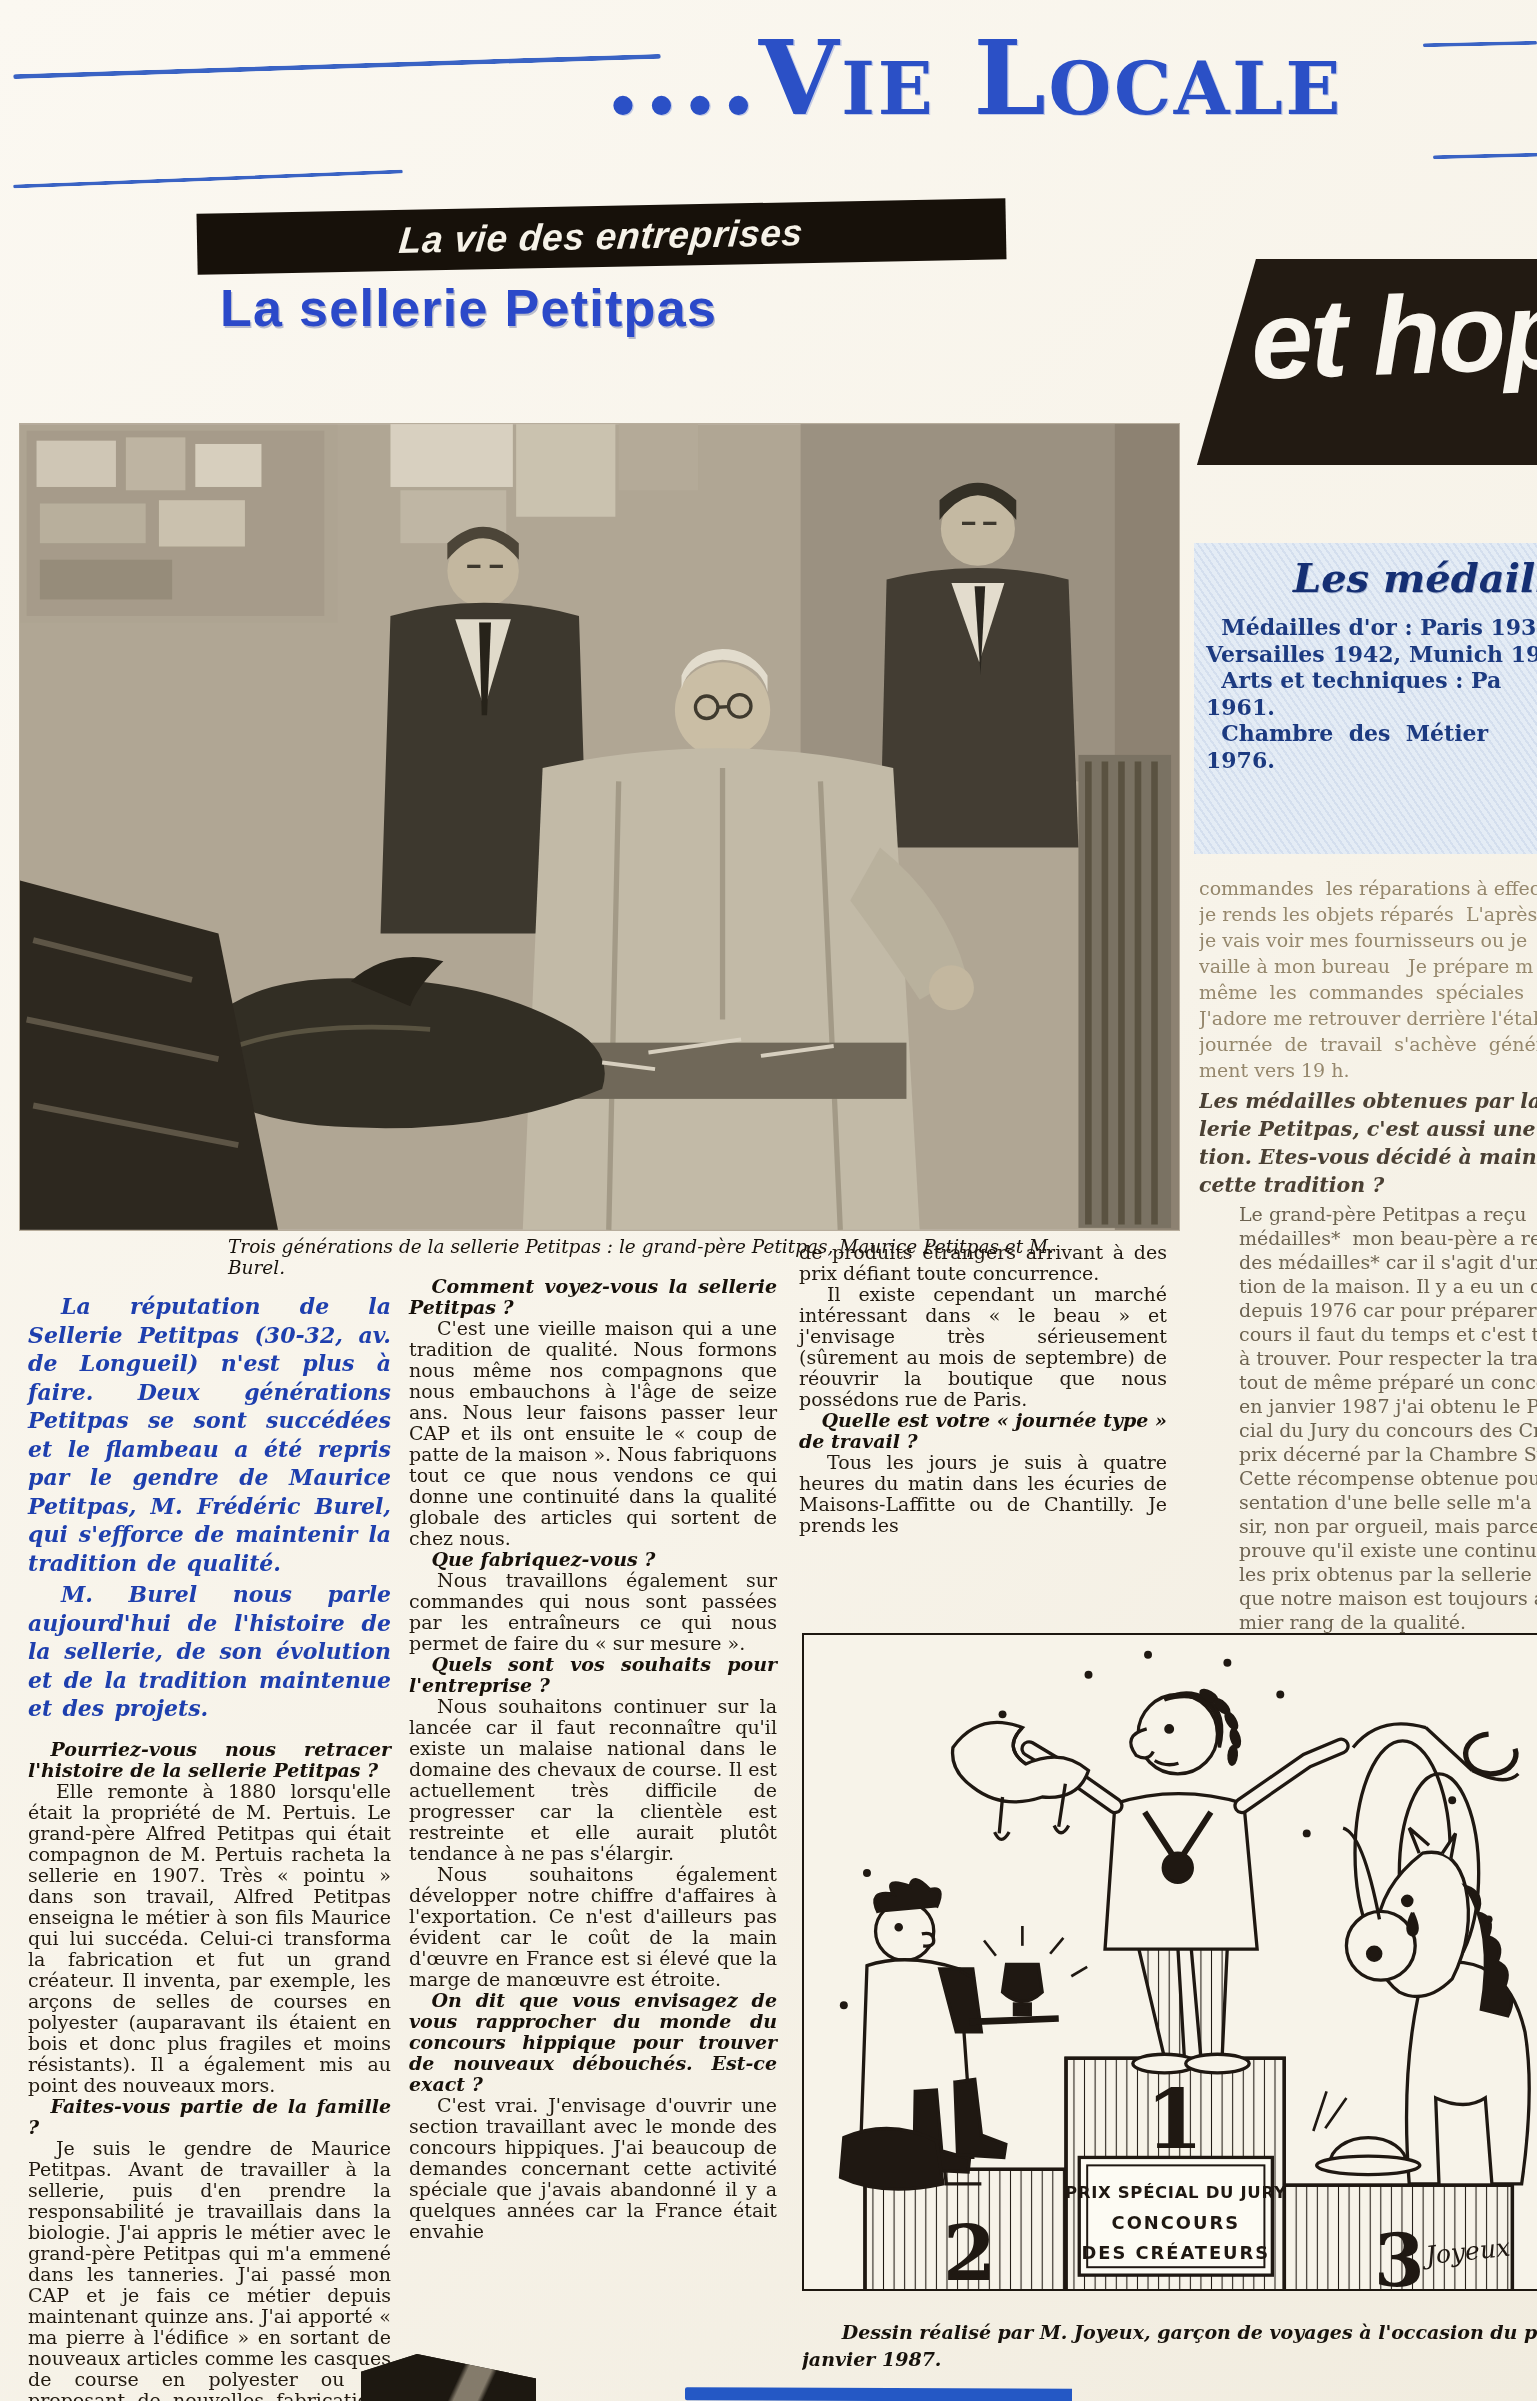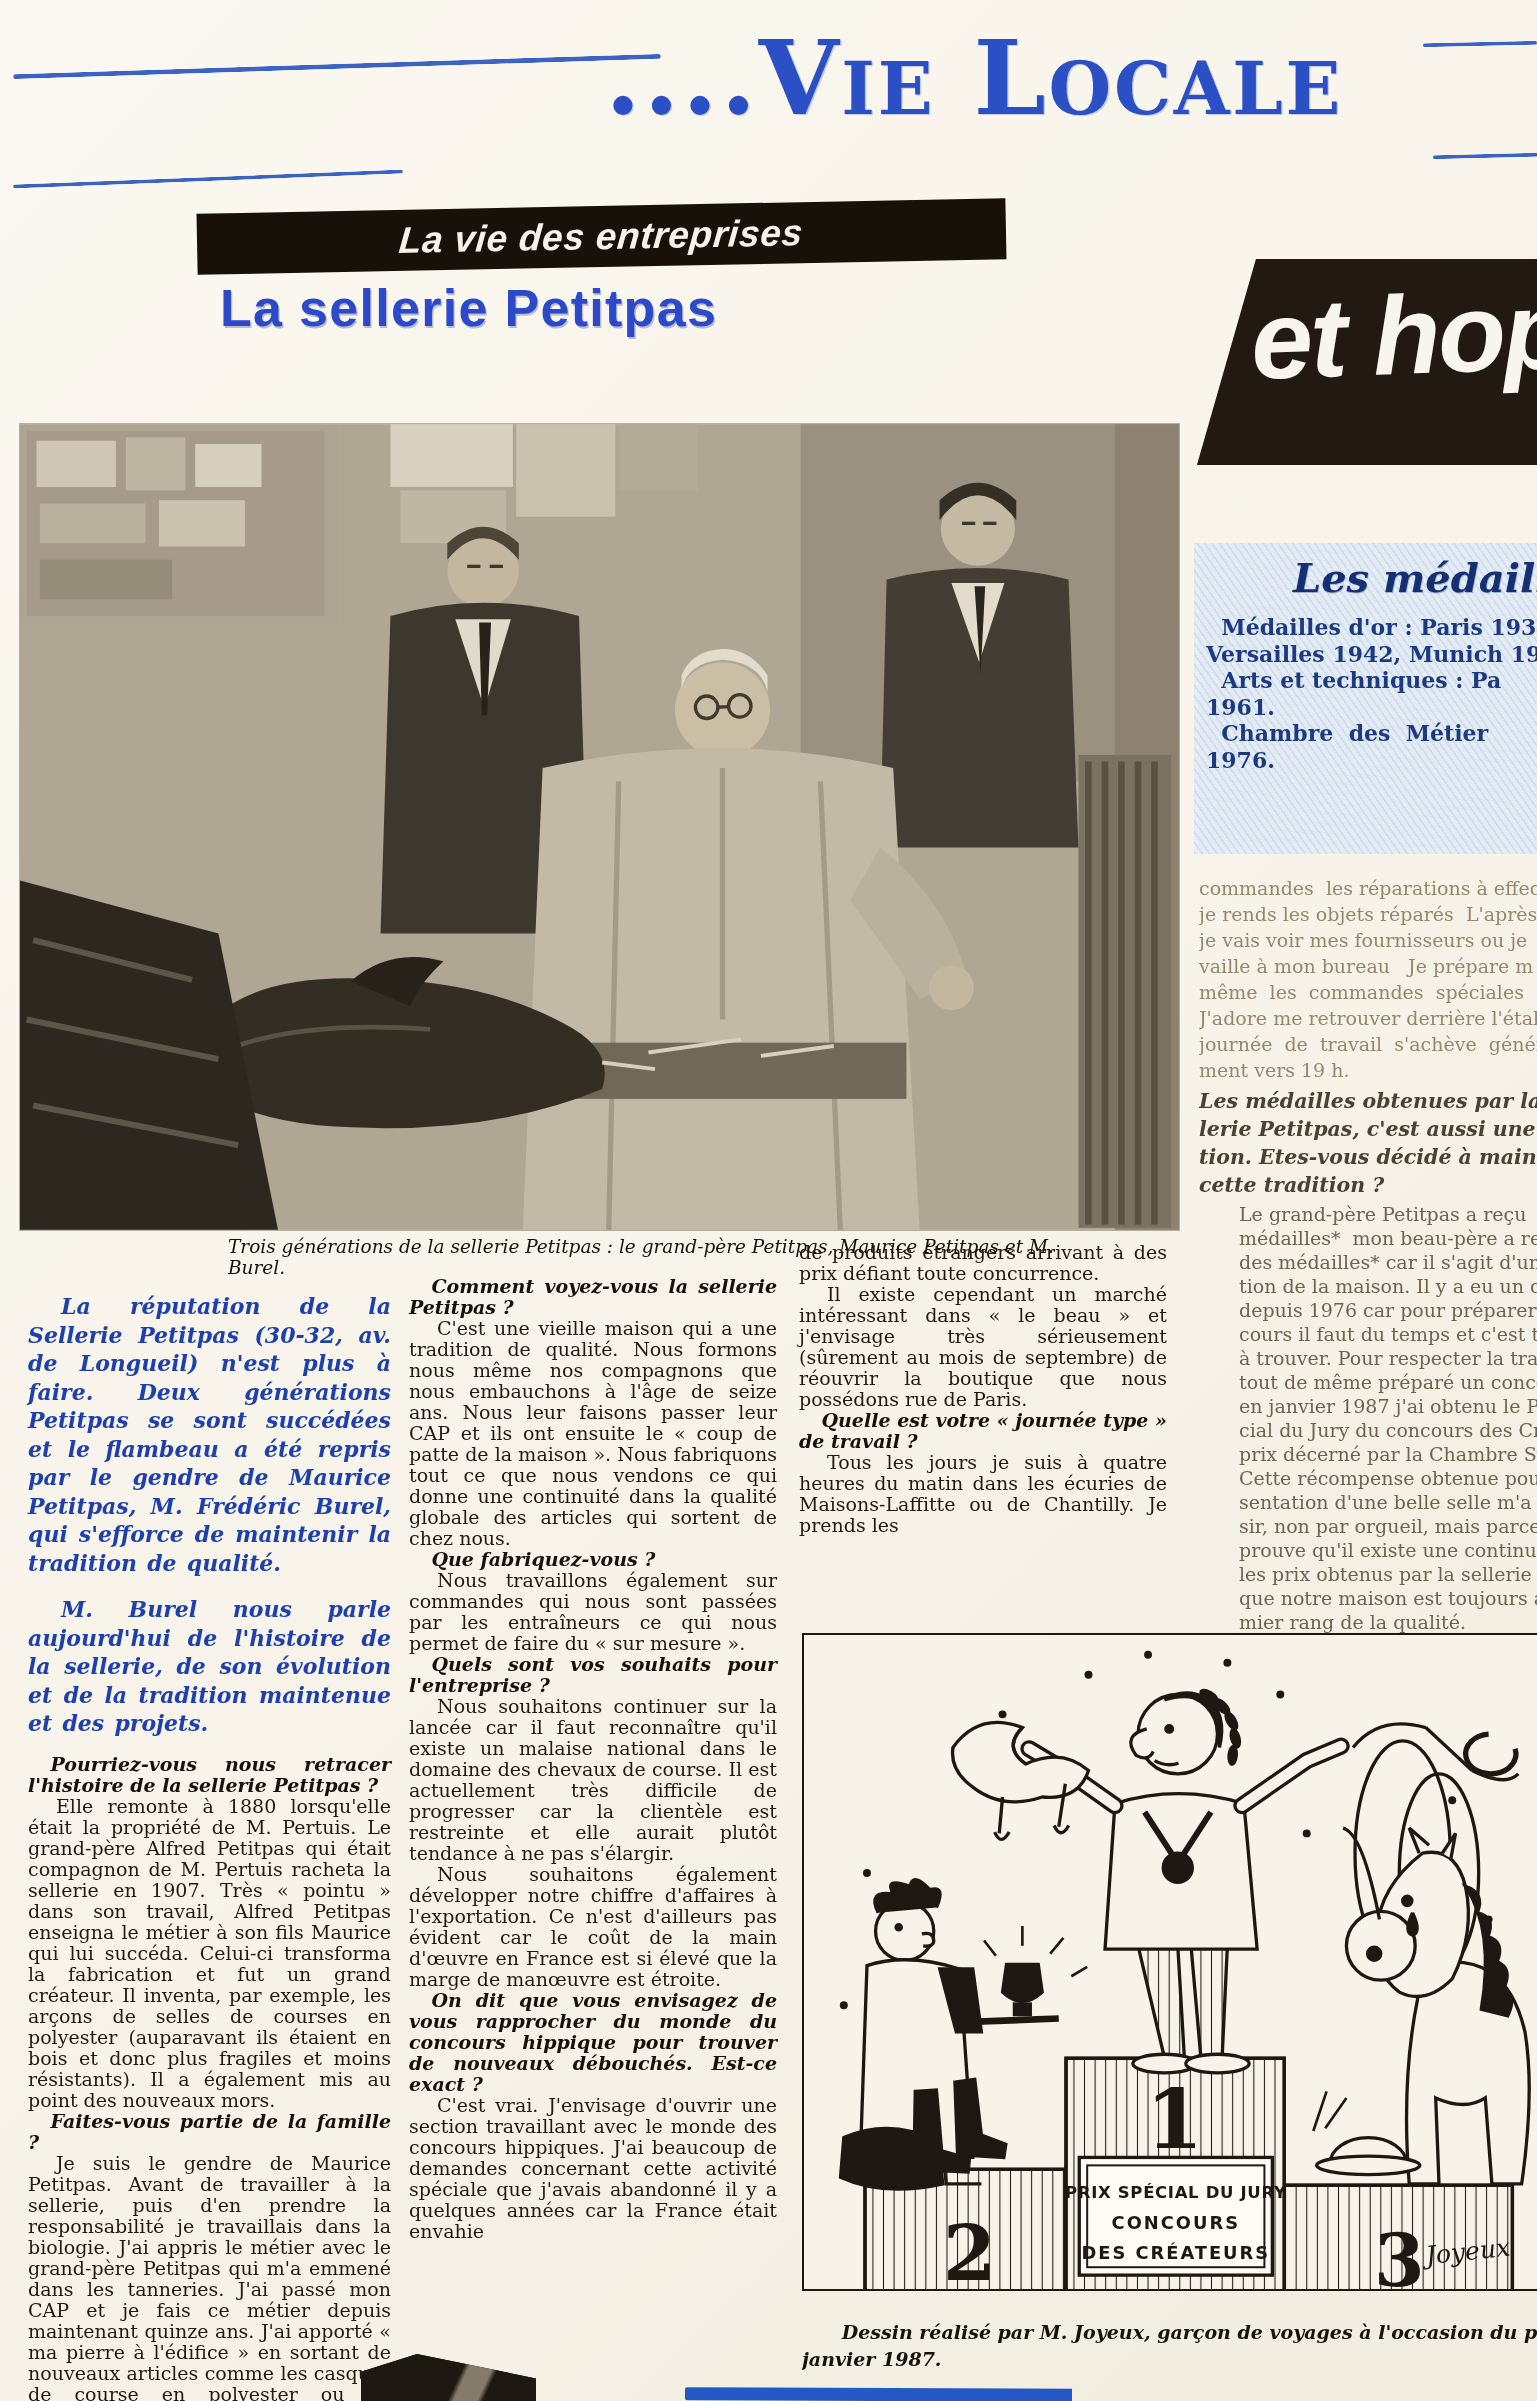--- a/index.html
+++ b/index.html
@@ -51,21 +51,21 @@
   
   .col{position:absolute;top:1292px;font-size:19px;line-height:21px;text-align:justify;color:#221a10;}
   .col p{margin:0;text-indent:28px;}
   .col p.q{font-weight:700;font-style:italic;text-indent:22.5px;color:#17110a;}
   .col p.cont{margin-top:0;}
   .col1{left:28px;width:363px;}
   .col2{left:409px;width:368px;top:1276px;}
   .col3{left:799px;width:368px;top:1242px;height:344px;}
   .intro p{font-family:"DejaVu Serif",serif;font-weight:700;font-style:italic;font-size:22px;
       line-height:28.5px;color:#1e3fae;text-indent:33px;word-spacing:2.6px;margin:0;}
-  .intro p + p{margin-top:18px;}
+  .intro p + p{margin-top:3px;}
   .col1 .after-intro{margin-top:16px;}
   
   .cartoon{position:absolute;left:802px;top:1633px;width:735px;height:658px;background:#f7f3e9;
       border:2.6px solid #1d1710;border-right:none;overflow:hidden;}
   .cartoon-caption{position:absolute;left:802px;top:2319px;width:735px;overflow:hidden;
       font-style:italic;font-weight:600;font-size:19px;line-height:26.5px;color:#17120c;
       white-space:pre;text-indent:26.5px;}
   
   .artifact-corner{position:absolute;left:361px;top:2354px;width:175px;height:47px;background:#1d1811;
       clip-path:polygon(32% 0,100% 52%,100% 100%,0 100%,0 38%);

